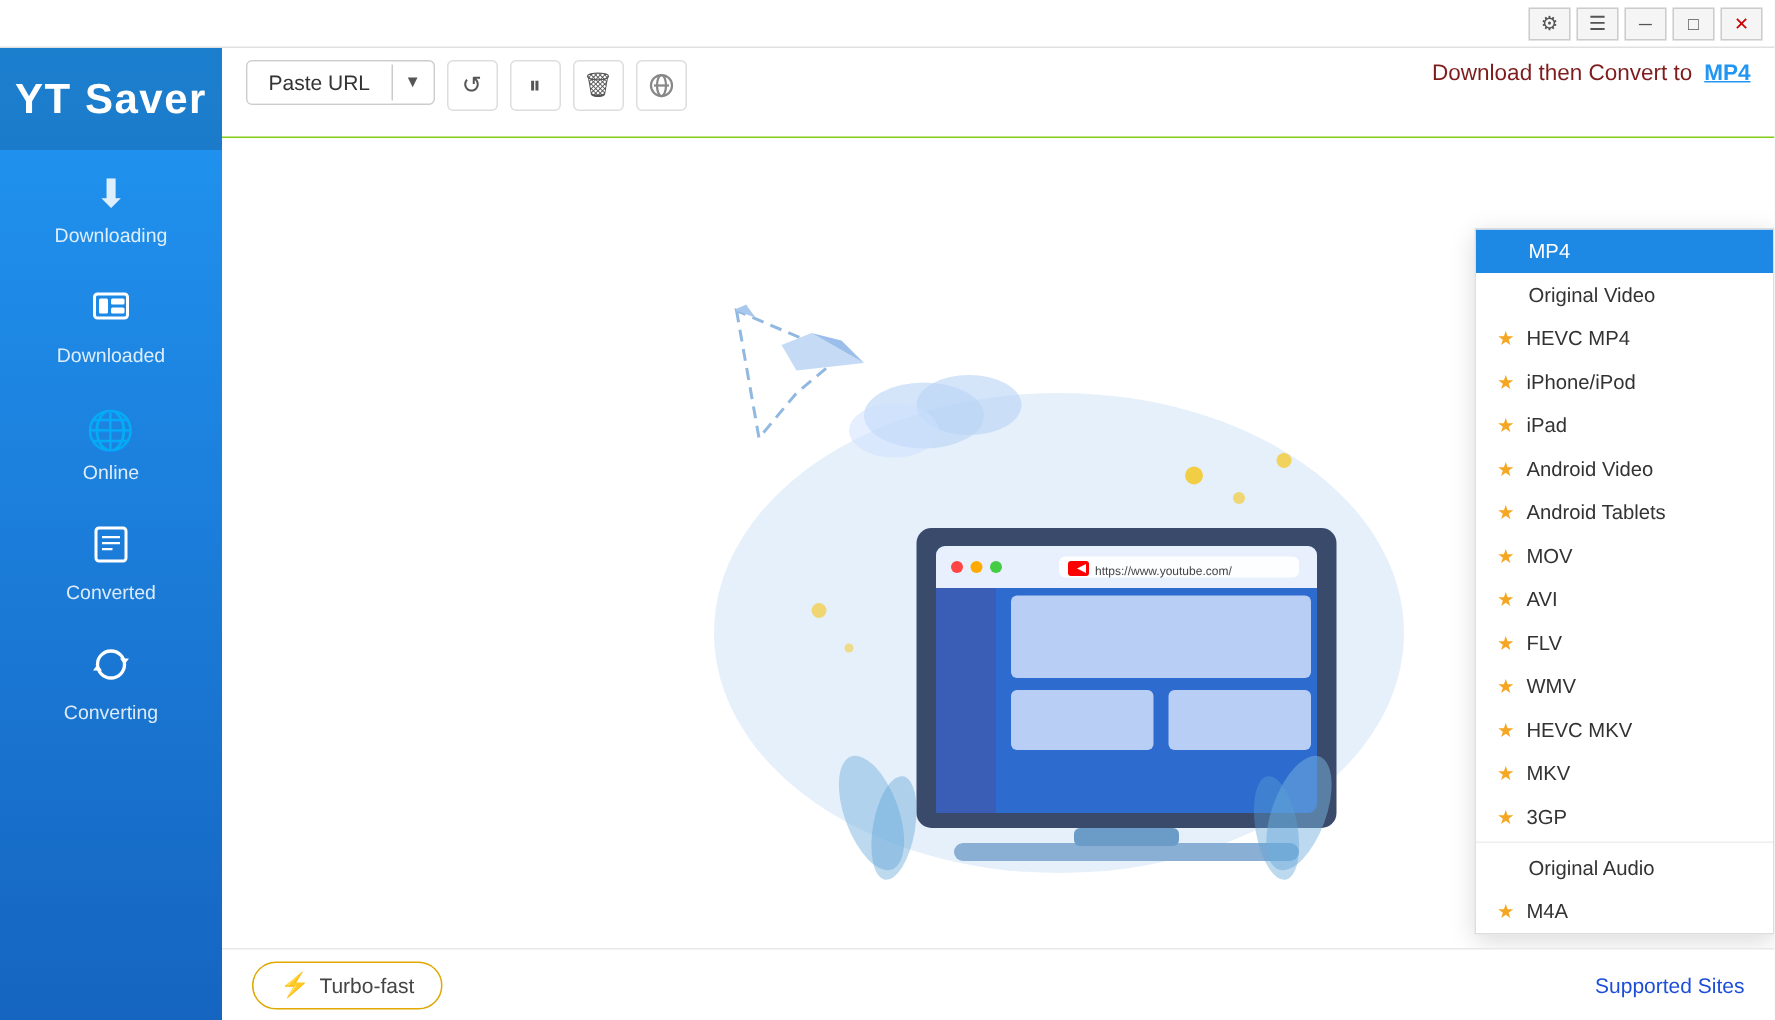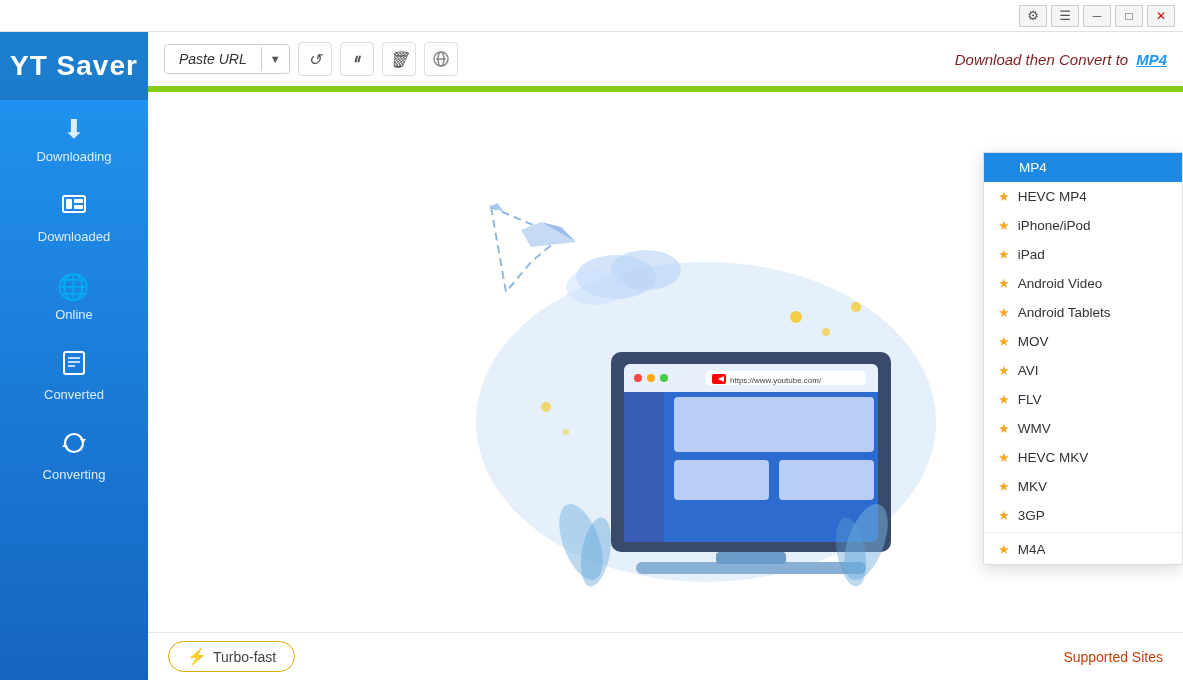--- a/index.html
+++ b/index.html
@@ -44,22 +44,22 @@
       transition: background 0.2s;
     }
     .sidebar-item .icon { font-size: 26px; margin-bottom: 4px; }
     .sidebar-item .label { font-size: 13px; font-weight: 400; }
 
     
     .main { flex: 1; display: flex; flex-direction: column; background: #fff; position: relative; }
 
     
     .toolbar {
-      display: flex; align-items: center; padding: 8px 16px; gap: 8px;
-      border-bottom: 6px solid #84cc16; background: #fff; height: 60px; font-style: italic;
+      display: flex; align-items: flex-start; padding: 8px 16px; gap: 8px;
+      border-bottom: 1px solid #84cc16; background: #fff; height: 60px;
     }
     .paste-url-btn {
       display: flex; align-items: center; border: 1px solid #ccc; border-radius: 4px;
       overflow: hidden; cursor: pointer;
     }
     .paste-url-main {
       padding: 6px 14px; background: #fff; font-size: 14px; color: #333; font-weight: 500;
     }
     .paste-url-arrow {
       padding: 6px 8px; background: #fff; border-left: 1px solid #ccc;
@@ -101,21 +101,21 @@
     .bottombar {
       display: flex; align-items: center; justify-content: space-between;
       padding: 10px 20px; background: #fff; border-top: 1px solid #e8e8e8; height: 48px;
     }
     .turbo-btn {
       display: flex; align-items: center; gap: 6px; border: 1px solid #e0a800;
       border-radius: 20px; padding: 5px 18px; background: #fff; cursor: pointer;
       font-size: 14px; color: #444; font-weight: 500;
     }
     .turbo-icon { color: #f5c518; font-size: 16px; }
-    .supported-link { font-size: 14px; color: #c2410c; cursor: pointer; }
+    .supported-link { font-size: 14px; color: #1d4ed8; cursor: pointer; }
   </style>
 </head>
 <body>
 
 <div class="titlebar">
   <div class="titlebar-icon">⚙</div>
   <div class="titlebar-icon">☰</div>
   <div class="titlebar-btn">─</div>
   <div class="titlebar-btn">□</div>
   <div class="titlebar-btn close">✕</div>
@@ -247,20 +247,24 @@
         <ellipse cx="500" cy="420" rx="18" ry="40" fill="#7ab3e0" opacity="0.5" transform="rotate(20 500 420)"></ellipse>
         <ellipse cx="485" cy="430" rx="14" ry="35" fill="#5a9fd4" opacity="0.4" transform="rotate(-10 485 430)"></ellipse>
       </svg>
 
       <div class="dropdown-overlay" id="format-dropdown">
       <div class="dropdown-item selected">
             <span style="margin-right: 21px;"></span>
             <span>MP4</span>
           </div>
           <div class="dropdown-item">
+            <span style="margin-right: 21px;"></span>
+            <span>Original Video</span>
+          </div>
+          <div class="dropdown-item">
             <span class="star">★</span>
             <span>HEVC MP4</span>
           </div>
           <div class="dropdown-item">
             <span class="star">★</span>
             <span>iPhone/iPod</span>
           </div>
           <div class="dropdown-item">
             <span class="star">★</span>
             <span>iPad</span>
@@ -295,20 +299,24 @@
           </div>
           <div class="dropdown-item">
             <span class="star">★</span>
             <span>MKV</span>
           </div>
           <div class="dropdown-item">
             <span class="star">★</span>
             <span>3GP</span>
           </div>
           <div class="dropdown-section-divider"></div>
+          <div class="dropdown-item">
+            <span style="margin-right: 21px;"></span>
+            <span>Original Audio</span>
+          </div>
           <div class="dropdown-item">
             <span class="star">★</span>
             <span>M4A</span>
           </div>
         </div>
     </div>
 
     <div class="bottombar">
       <div class="turbo-btn">
         <span class="turbo-icon">⚡</span>

